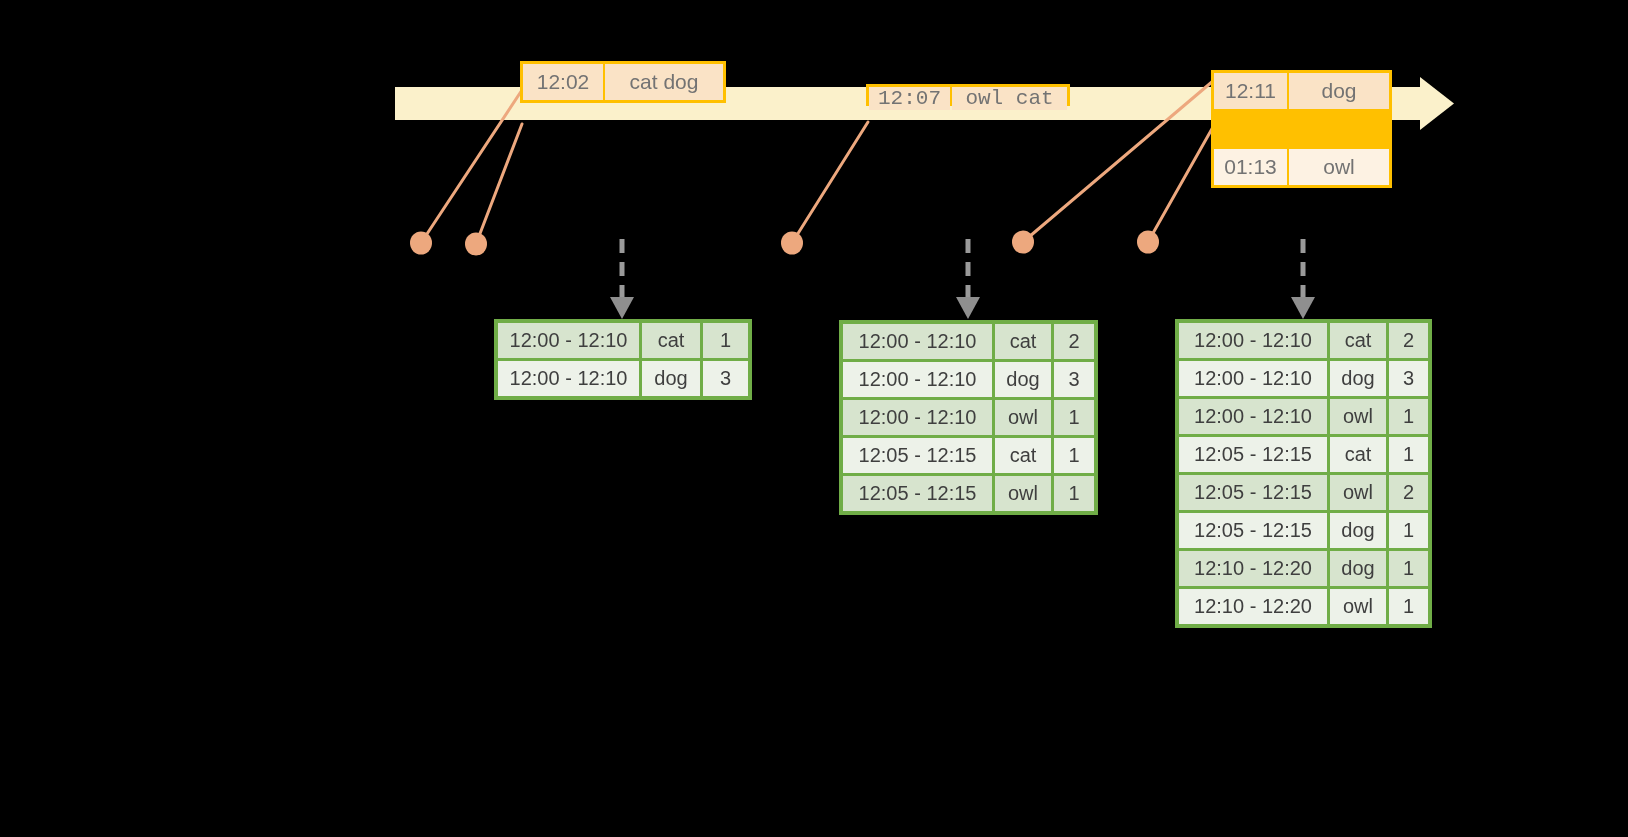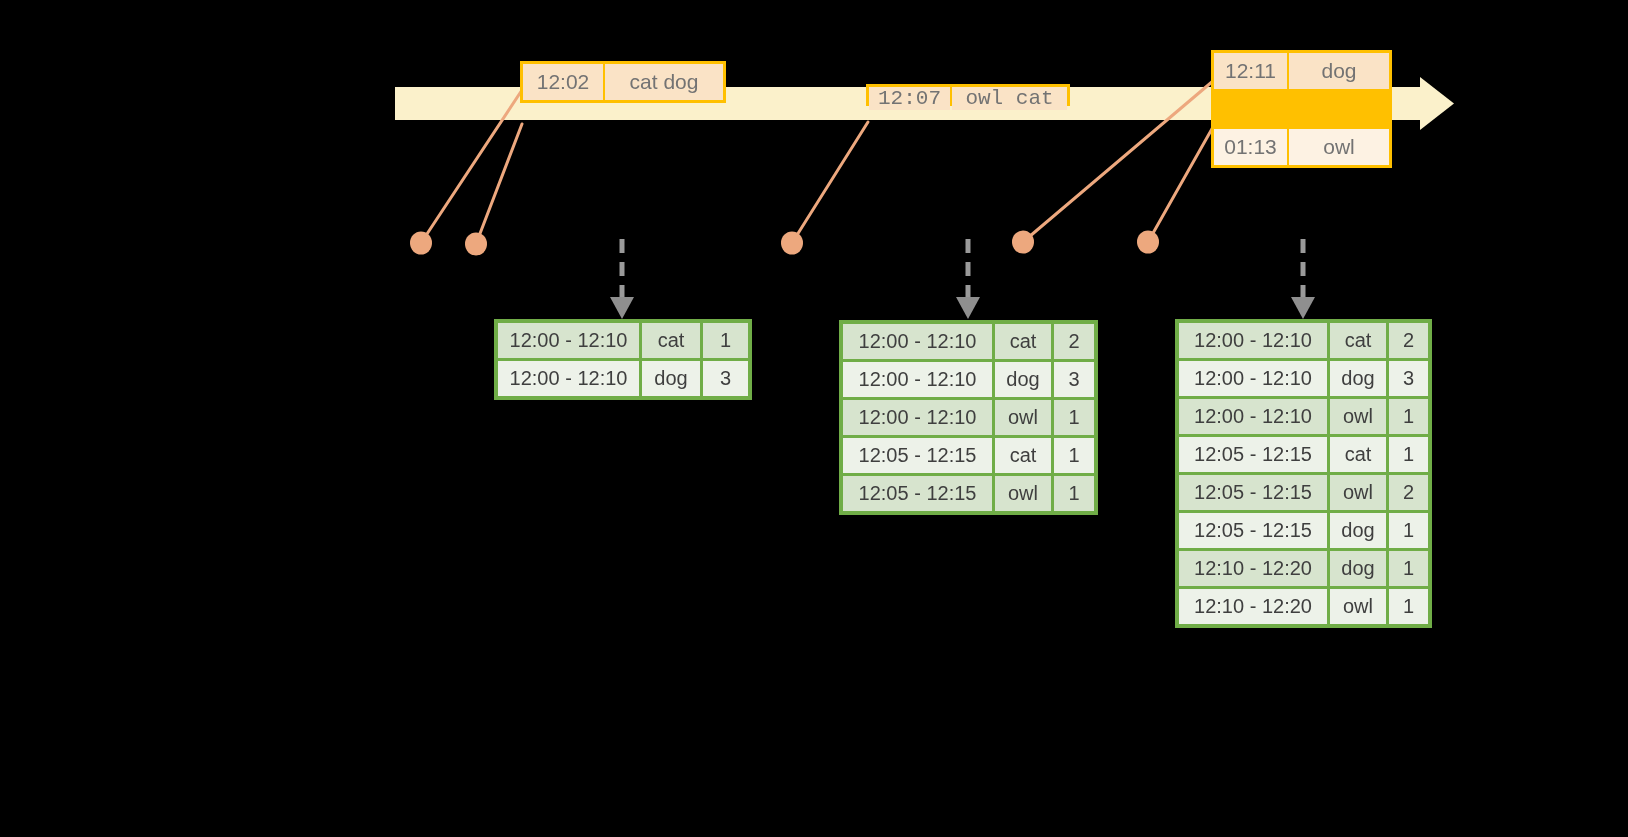--- a/index.html
+++ b/index.html
@@ -94,21 +94,21 @@
     </div>
 
   <div class="otable ot2" style="left:866px; top:84px;">
 
       <div class="orow">
         <div class="ocell">12:07</div>
         <div class="ocell">owl cat</div>
       </div>
     </div>
 
-  <div class="otable ot3" style="left:1211px; top:50px;gap:40px;">
+  <div class="otable ot3" style="left:1211px; top:70px;gap:40px;">
 
       <div class="orow">
         <div class="ocell">12:11</div>
         <div class="ocell">dog</div>
       </div>
 
       <div class="orow">
         <div class="ocell">01:13</div>
         <div class="ocell">owl</div>
       </div>

